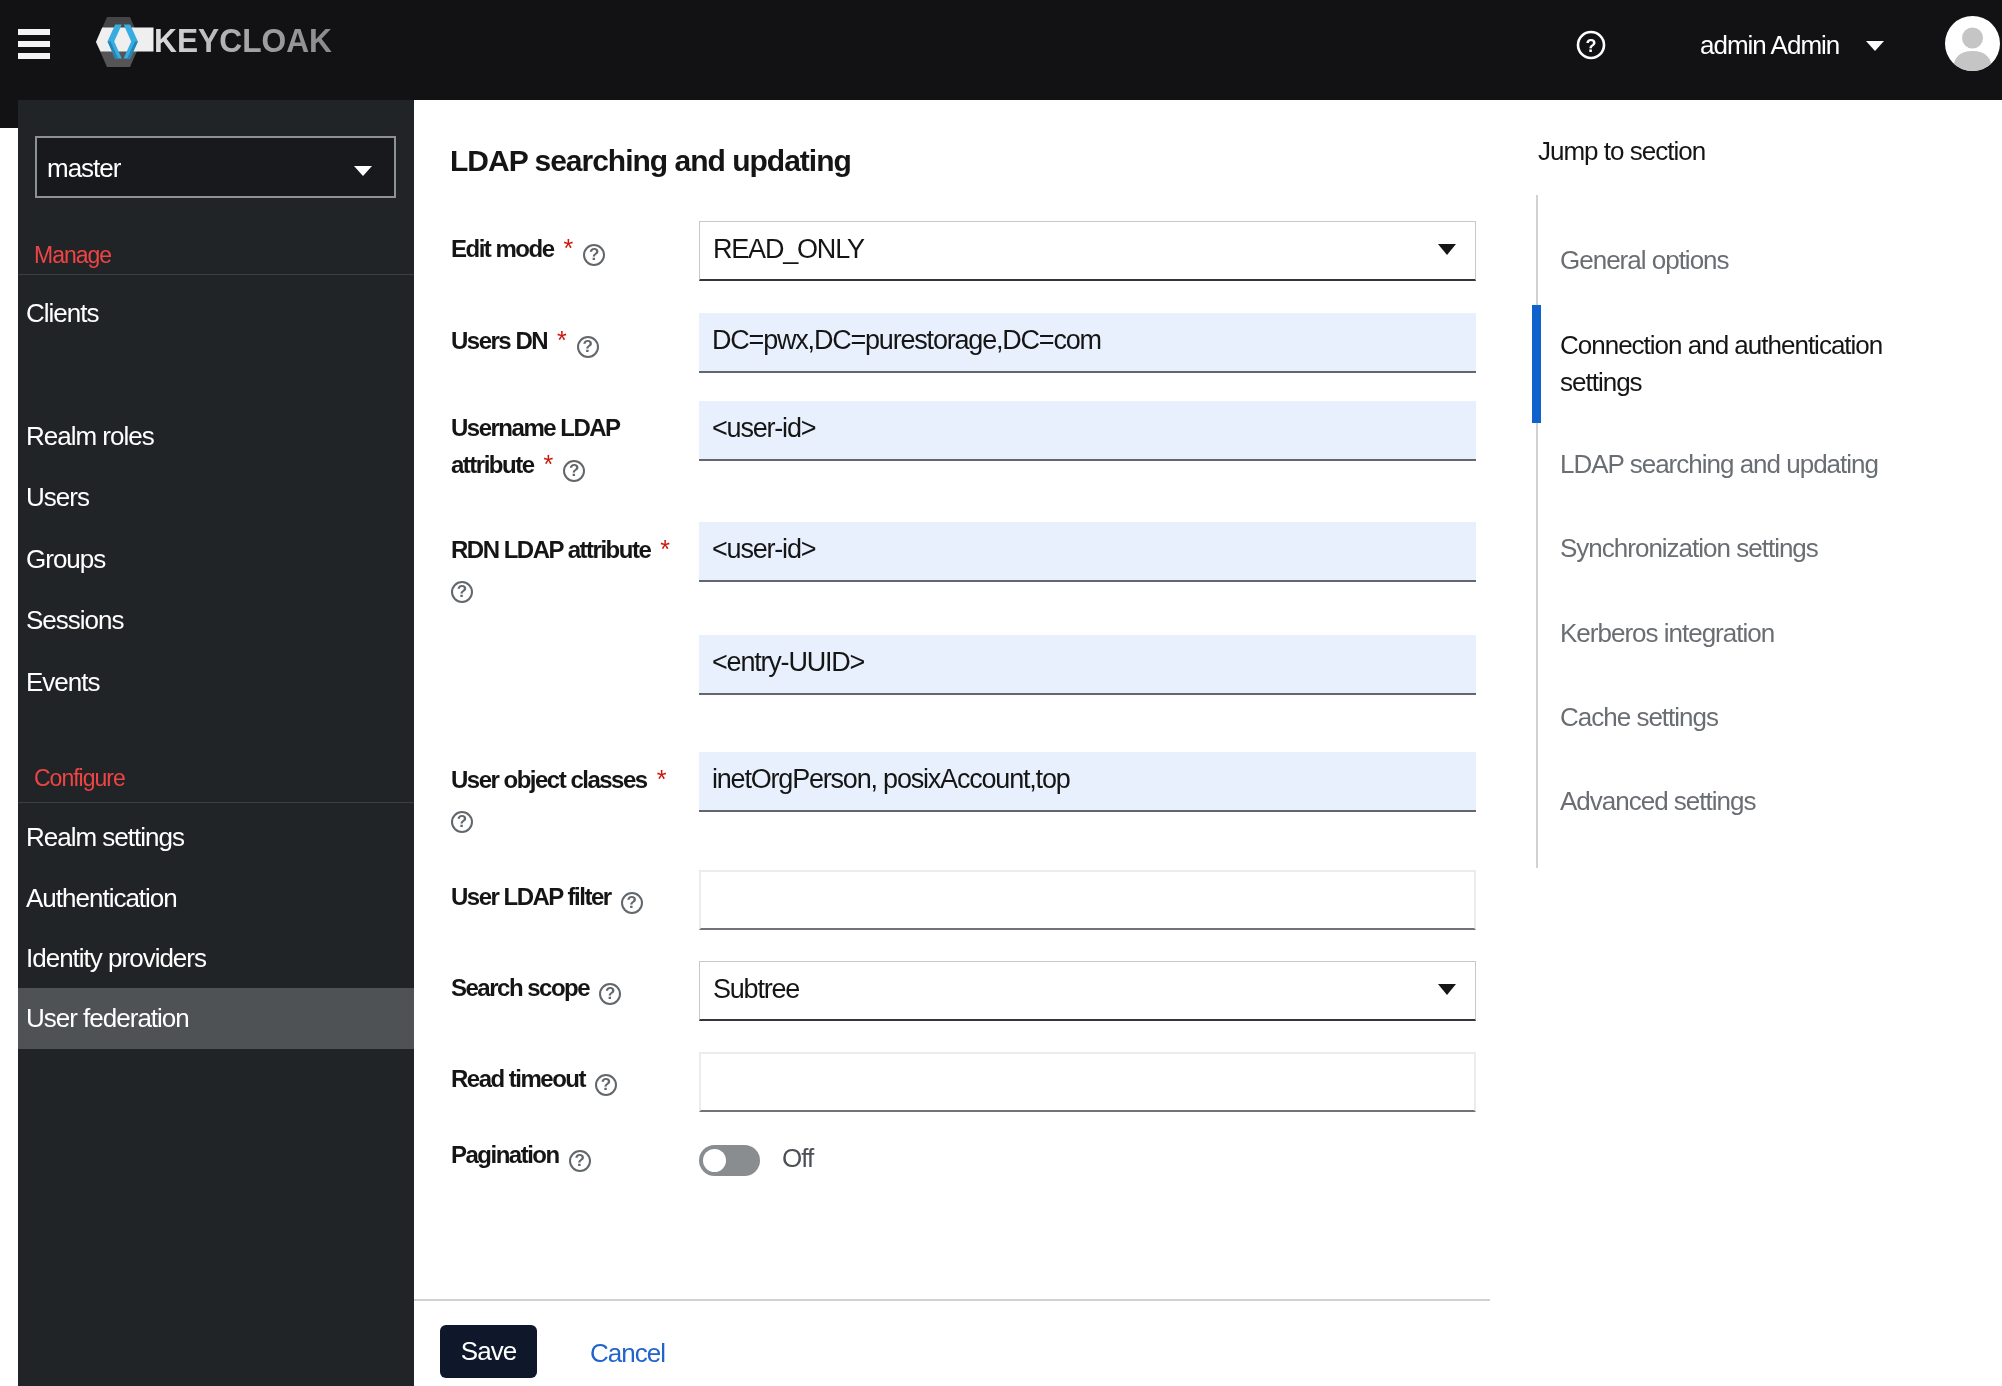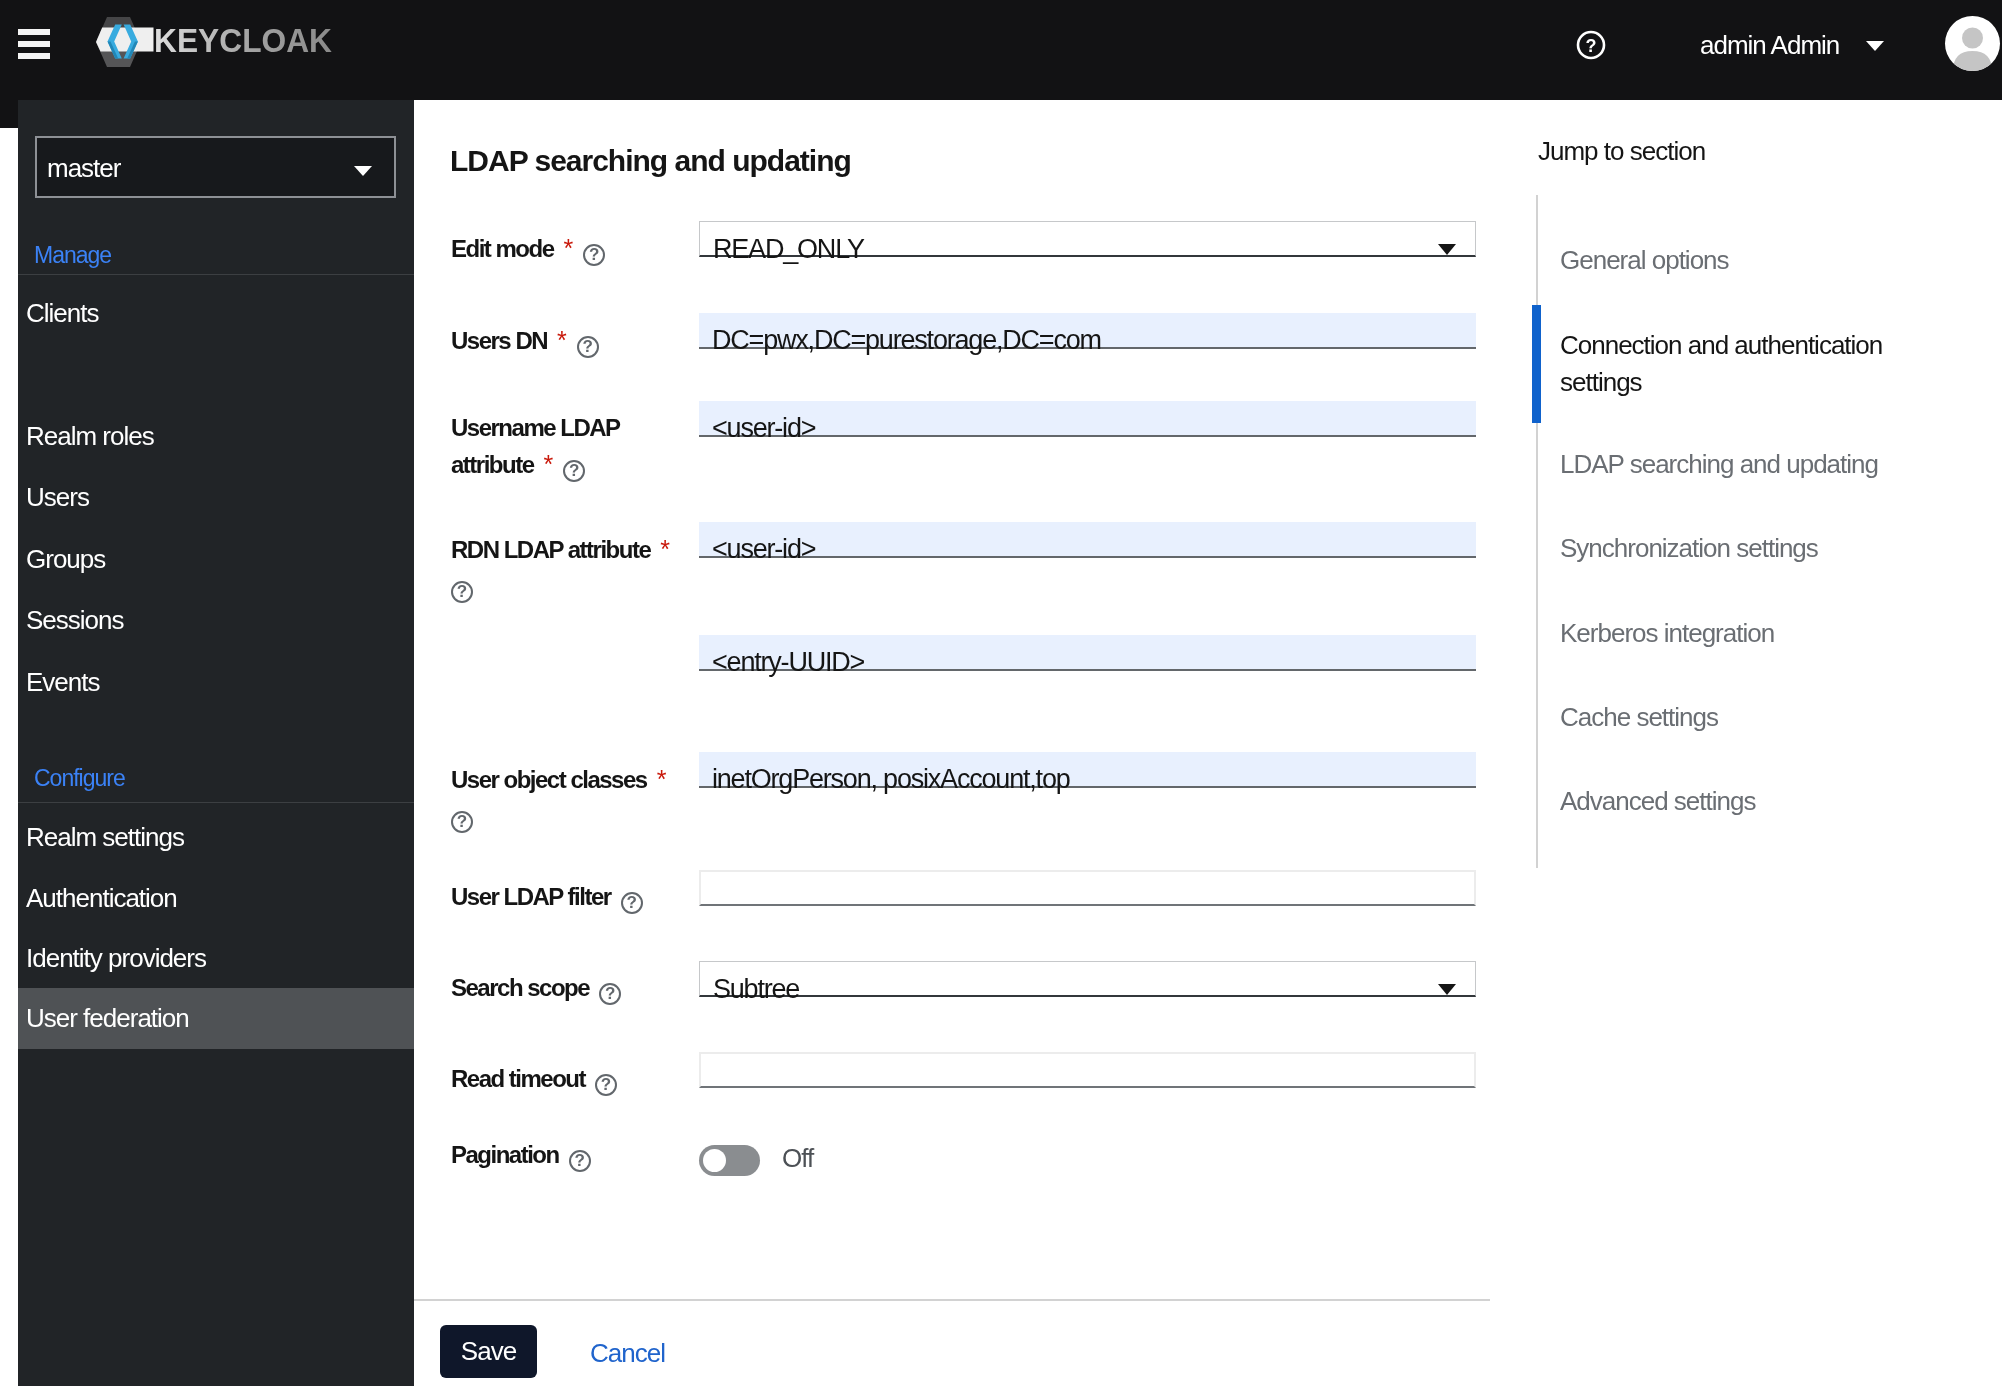--- a/index.html
+++ b/index.html
@@ -11,32 +11,32 @@
 #helpicon { position:absolute; }
 #adminname { position:absolute; left:1700px; top:30px; color:#fff; font-size:26px; letter-spacing:-1px; }
 #admincaret { position:absolute; left:1866px; top:41px; width:0; height:0; border-left:9px solid transparent; border-right:9px solid transparent; border-top:10px solid #fff; }
 #avatar { position:absolute; left:1945px; top:16px; width:55px; height:55px; border-radius:50%; background:#fff; overflow:hidden; }
 
 
 #sidebar { position:absolute; left:0; top:100px; width:414px; height:1286px; background:#212427; color:#fff;margin-left:18px; }
 #realmbox { position:absolute; left:17px; top:36px; width:361px; height:62px; border:2px solid #8d9095; background:#17191c; }
 #realmbox .txt { position:absolute; left:10px; top:15px; font-size:26px; letter-spacing:-1px; color:#fff; }
 #realmbox .car { position:absolute; left:317px; top:28px; width:0; height:0; border-left:9px solid transparent; border-right:9px solid transparent; border-top:10px solid #fff; }
-.navhdr { position:absolute; left:16px; font-size:23px; letter-spacing:-1px; color:#3b82f6; font-weight:400; line-height:26px; }
+.navhdr { position:absolute; left:16px; font-size:23px; letter-spacing:-1px; color:#ef4444; font-weight:400; line-height:26px; }
 .navline { position:absolute; left:0; width:414px; height:1px; background:#3c3f42; }
 .navitem { position:absolute; left:0; width:414px; height:61px; line-height:61px; padding-left:8px; font-size:26px; letter-spacing:-1px; color:#fff; }
 .navitem.sel { background:#4f5255; }
 
 
 #main { position:absolute; left:414px; top:100px; width:1588px; height:1286px; background:#fff; }
 #title { position:absolute; left:36px; top:46px; font-size:30px; font-weight:700; letter-spacing:-1px; color:#151515; line-height:30px; }
 .lbl { position:absolute; left:37px; width:262px; font-size:24px; font-weight:700; letter-spacing:-1.5px; color:#151515; line-height:36px; }
 .ast { color:#c9190b; font-weight:400; letter-spacing:0; padding-left:10px; font-size:25px; }
 .q { display:inline-block; width:22px; height:22px; border:2px solid #62676c; border-radius:50%; color:#62676c; font-size:17px; font-weight:700; letter-spacing:0; text-align:center; line-height:18px; vertical-align:-3px; margin-left:10px; }
-.inp { position:absolute; left:285px; width:777px; height:36px; font-size:27px; letter-spacing:-1.2px; color:#151515; line-height:55px; padding-left:13px; white-space:nowrap; }
+.inp { position:absolute; left:285px; width:777px; height:60px; font-size:27px; letter-spacing:-1.2px; color:#151515; line-height:55px; padding-left:13px; white-space:nowrap; }
 .inp.fill { background:#e8f0fe; border-bottom:2px solid #63676b; }
 .inp.sel { background:#fff; border:1px solid #c6c8ca; border-bottom:2px solid #33373b; }
 .inp.empty { background:#fff; border:2px solid #ececec; border-bottom:2px solid #707478; }
 .caret { position:absolute; right:19px; top:22px; width:0; height:0; border-left:9px solid transparent; border-right:9px solid transparent; border-top:11px solid #151515; }
 #toggle { position:absolute; left:285px; width:61px; height:31px; background:#8a8d90; border-radius:16px; }
 #toggle .knob { position:absolute; left:4px; top:4px; width:23px; height:23px; border-radius:50%; background:#fff; }
 #offlbl { position:absolute; left:368px; font-size:26px; letter-spacing:-1px; color:#4d5156; }
 #footline { position:absolute; left:0; top:1199px; width:1588px; height:2px; background:#d2d2d2; }
 #savebtn { position:absolute; left:26px; top:1225px; width:97px; height:53px; background:#0f172a; border-radius:6px; color:#fff; font-size:26px; letter-spacing:-1px; text-align:center; line-height:53px; }
 #cancel { position:absolute; left:176px; top:1238px; color:#2064cc; font-size:26px; letter-spacing:-1px; }

